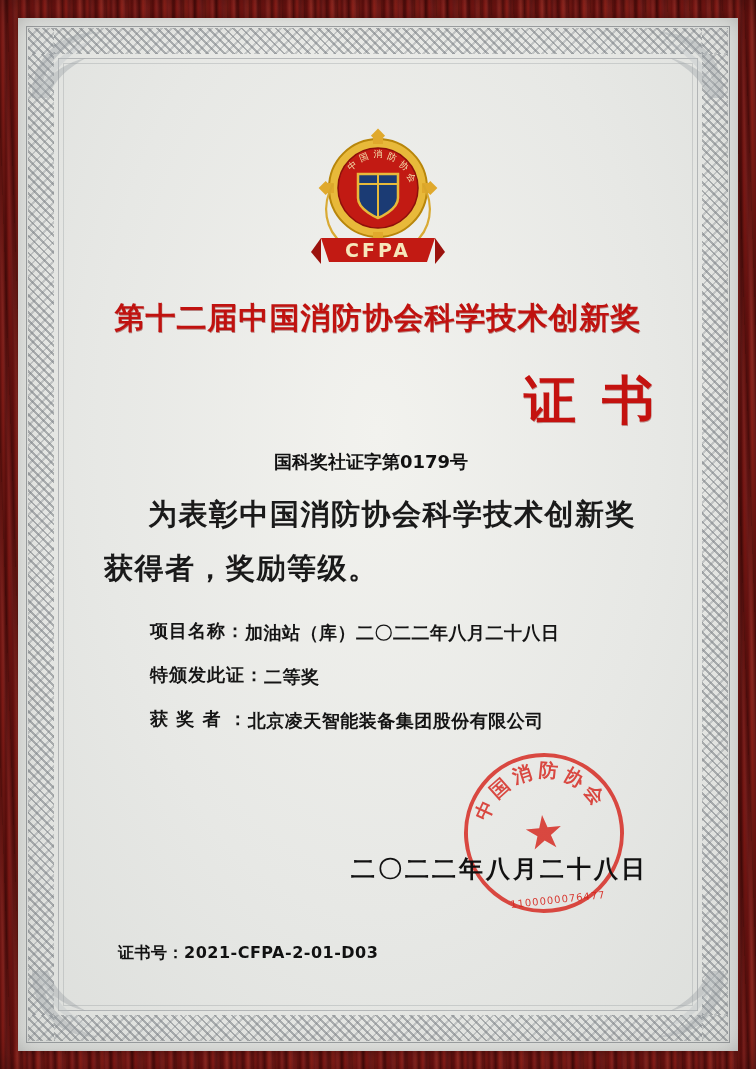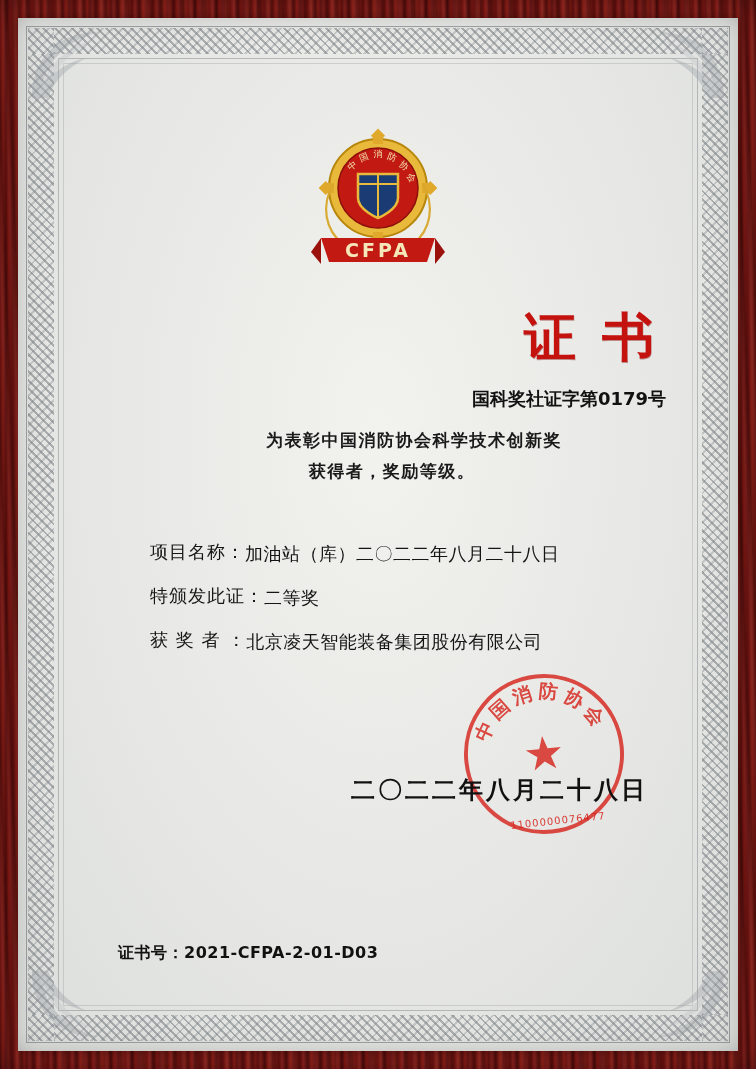--- a/index.html
+++ b/index.html
@@ -156,45 +156,44 @@
     font-weight: bold;
     font-size: 52px;
     letter-spacing: 26px;
     text-indent: 26px;
     color: #c4120f;
     text-shadow: 0.5px 1px 0 rgba(120,0,0,0.4);
   }
 
   .serial-line {
     margin-top: 14px;
-    text-align: right;
+    text-align: center;
     padding-right: 14px;
     font-weight: bold;
     font-size: 18px;
     color: #111;
   }
 
   .body-text {
     margin-top: 14px;
-    font-size: 17px;
+    font-size: 29px;
     font-weight: bold;
     color: #1a1a1a;
     line-height: 1.85;
     letter-spacing: 1.5px;
     padding-left: 28px;
-    text-align: center;
   }
   .body-text .line-indent { display: block; text-indent: 44px; }
   .body-text .line-plain { display: block; }
 
   .fields {
-    margin-top: 52px;
+    margin-top: 24px;
     padding-left: 74px;
     font-size: 18px;
-    font-weight: normal;
+    font-weight: bold;
     color: #151515;
     letter-spacing: 0.5px;
   }
   .field-row {
     display: flex;
     align-items: flex-start;
     margin-bottom: 16px;
   }
   .field-label {
     white-space: nowrap;
@@ -343,20 +342,21 @@
 
           <g>
             <path d="M34 112 L148 112 L140 136 L42 136 Z" fill="#c21a13"></path>
             <path d="M34 112 L24 126 L34 138 Z" fill="#9b120d"></path>
             <path d="M148 112 L158 126 L148 138 Z" fill="#9b120d"></path>
             <text x="91" y="131" text-anchor="middle" fill="#f6e7bb" font-size="19" font-weight="bold" font-family="DejaVu Sans, sans-serif" letter-spacing="3">CFPA</text>
           </g>
         </svg>
       </div>
 
+      <div class="title-main">第十二届中国消防协会科学技术创新奖</div>
 
       <div class="title-sub">证书</div>
 
       <div class="serial-line">国科奖社证字第0179号</div>
 
       <div class="body-text">
         <span class="line-indent">为表彰中国消防协会科学技术创新奖</span>
         <span class="line-plain">获得者，奖励等级。</span>
       </div>
 

